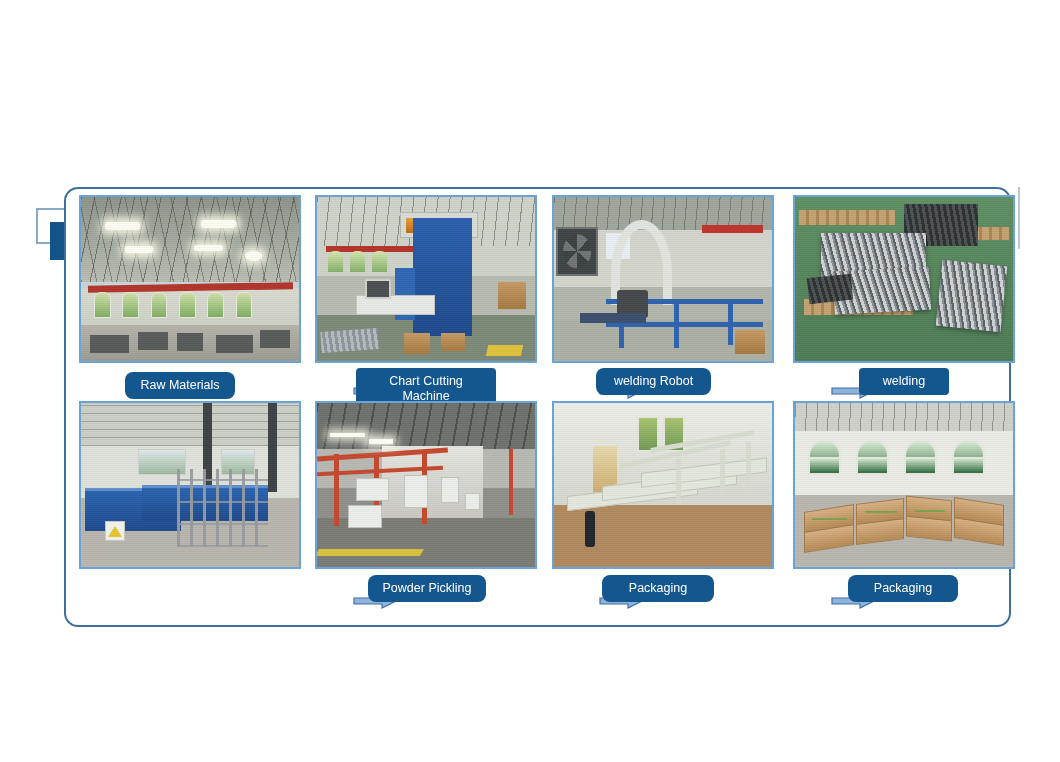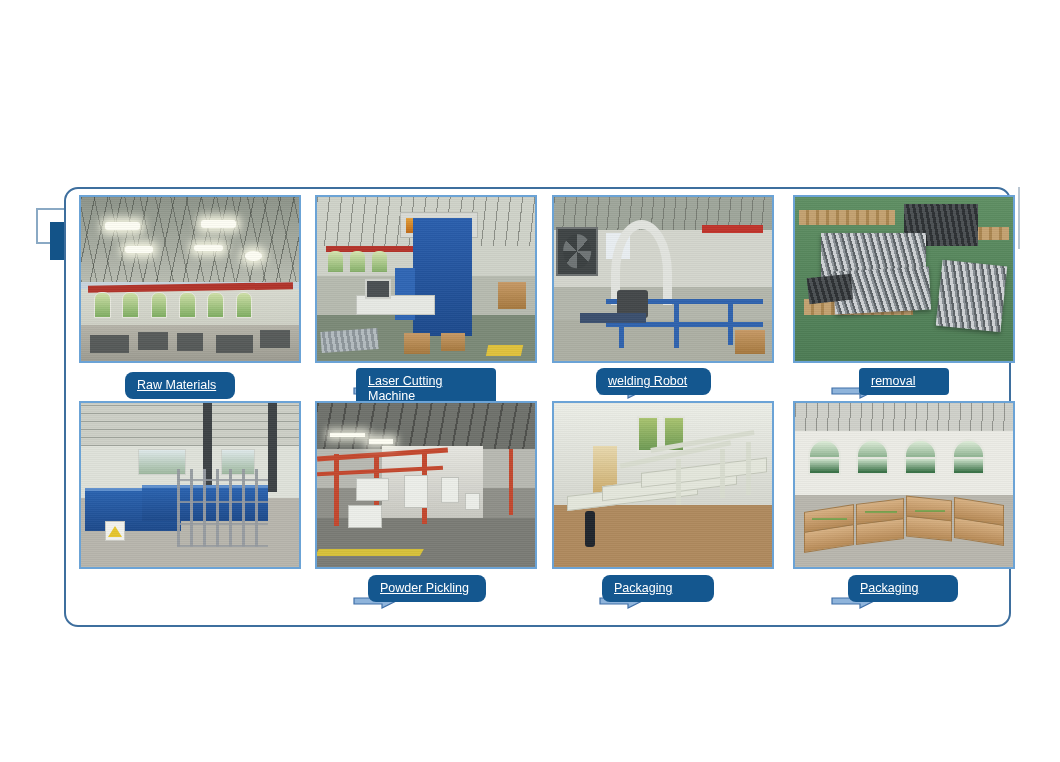--- a/index.html
+++ b/index.html
@@ -60,22 +60,22 @@
   .cell.c3 { left: 727px; }
 
   .photo {
     position: relative; width: 222px; height: 168px;
     border: 2px solid #6ba3d6; background: #c9d4dc;
     overflow: hidden;
   }
 
   .label {
     position: absolute; background: #14578f; color: #ffffff;
-    font-size: 12.5px; line-height: 1.2; text-align: left;
-    padding: 6px 12px; white-space: pre-line; text-decoration: underline;
+    font-size: 12.5px; line-height: 1.2; text-align: center;
+    padding: 6px 12px; white-space: pre-line;
   }
   .label.rounded { border-radius: 8px; }
   .label.soft { border-radius: 4px; }
 
   .arrow { position: absolute; width: 44px; height: 16px; }
   .arrow svg { display:block; width: 44px; height: 16px; }
 
   
   .scene { position:absolute; inset:0; }
 
@@ -259,21 +259,21 @@
             <div class="lc-table"></div>
             <div class="lc-panel"></div>
             <div class="lc-sheets"></div>
             <div class="lc-box" style="left:40%;bottom:4%;width:12%;height:13%"></div>
             <div class="lc-box" style="left:57%;bottom:6%;width:11%;height:11%"></div>
             <div class="lc-box" style="right:4%;top:52%;width:13%;height:16%"></div>
             <div class="lc-yellow"></div>
             <div class="grain"></div>
           </div>
         </div>
-        <div class="label soft" style="left:41px;top:173px;width:140px">Laser Cutting Machine</div>
+        <div class="label soft" style="left:41px;top:173px;width:140px">Chart Cutting Machine</div>
       </div>
 
       <div class="arrow" style="left:533px;top:188px">
         <svg viewBox="0 0 44 16" xmlns="http://www.w3.org/2000/svg">
           <path d="M1 5 H29 V1 L43 8 L29 15 V11 H1 Z" fill="#8fb4db" stroke="#3f6fa8" stroke-width="1.2"></path>
         </svg>
       </div>
 
       <div class="cell c2">
         <div class="photo">
@@ -312,21 +312,21 @@
             <div class="pp-pallet" style="left:4%;top:62%;width:50%;height:10%"></div>
             <div class="pp-pallet" style="right:2%;top:18%;width:26%;height:8%"></div>
             <div class="pp-dark" style="left:50%;top:4%;width:34%;height:26%"></div>
             <div class="pp-stack" style="left:12%;top:22%;width:48%;height:34%"></div>
             <div class="pp-stack" style="left:18%;top:44%;width:44%;height:26%;transform:rotate(-3deg)"></div>
             <div class="pp-stack" style="right:4%;top:40%;width:30%;height:40%;transform:rotate(6deg)"></div>
             <div class="pp-dark" style="left:6%;top:48%;width:20%;height:16%;transform:rotate(-6deg)"></div>
             <div class="grain"></div>
           </div>
         </div>
-        <div class="label soft" style="left:66px;top:173px;width:90px">removal</div>
+        <div class="label soft" style="left:66px;top:173px;width:90px">welding</div>
       </div>
     </div>
 
     <div class="row row-2">
 
       <div class="cell c0">
         <div class="photo">
           <div class="scene">
             <div class="pk-bg"></div>
             <div class="pk-roof"></div>

